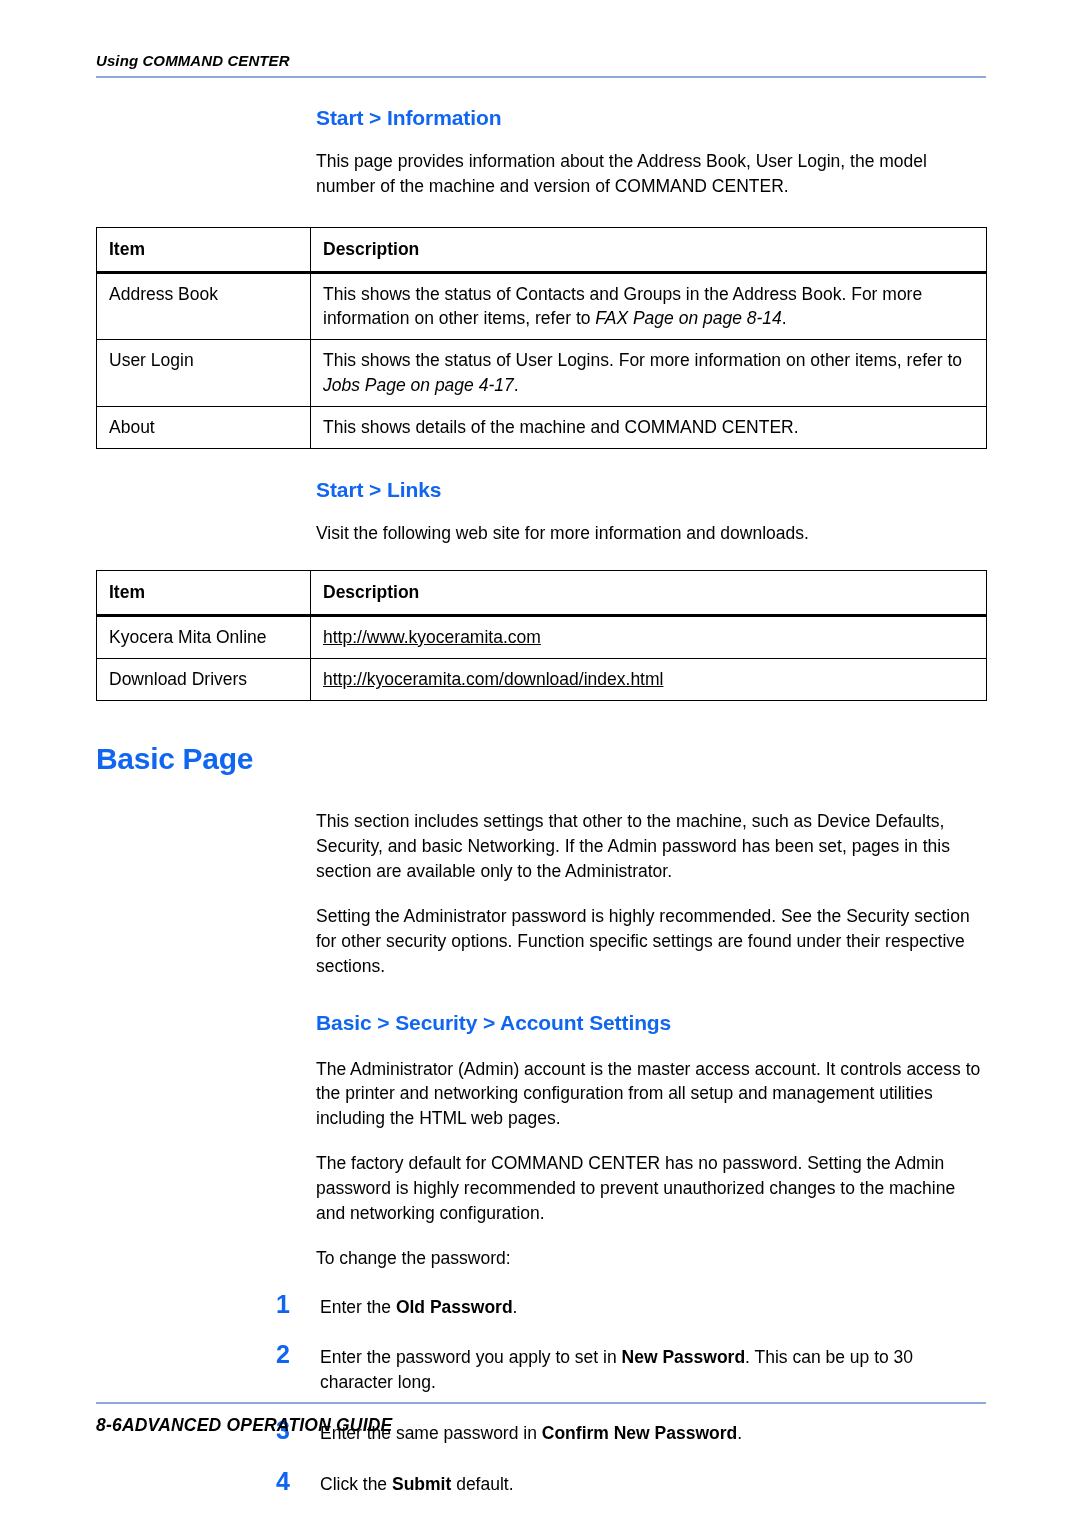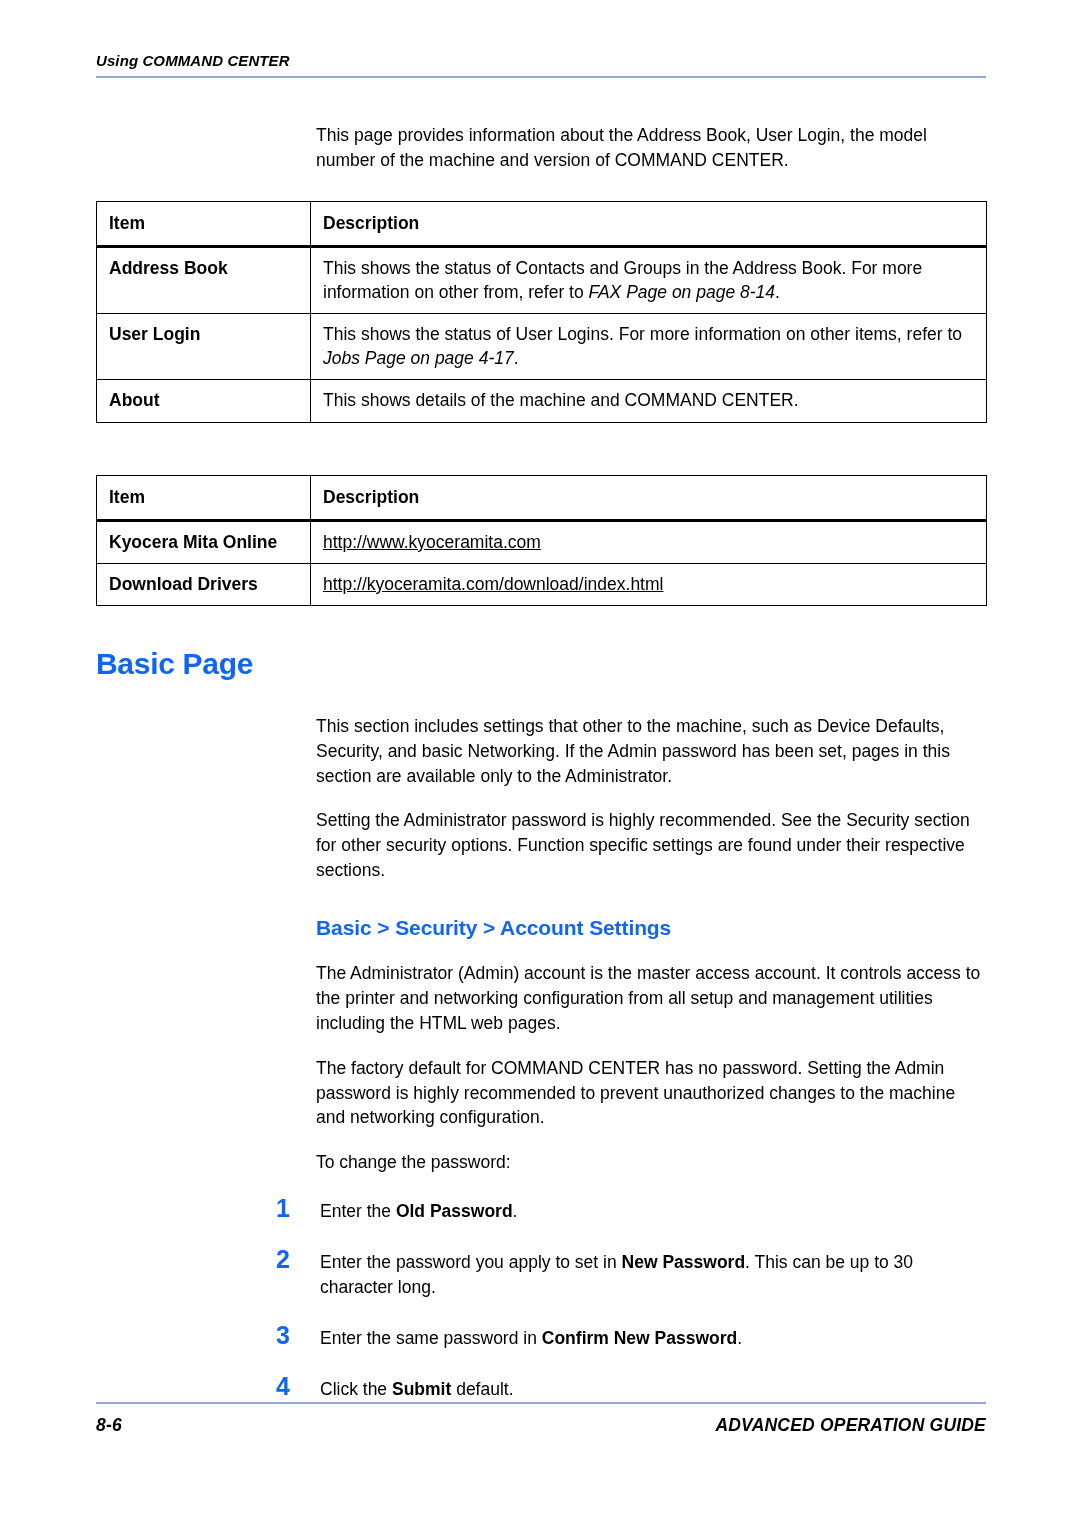--- a/index.html
+++ b/index.html
@@ -110,21 +110,21 @@
     line-height: 1.38;
     text-align: left;
   }
   table.doc-table thead th {
     font-weight: bold;
     border-bottom: 3px solid #000;
     padding-top: 9px;
     padding-bottom: 10px;
   }
   table.doc-table td.item-cell {
-    font-weight: bold;
+    font-weight: normal;
   }
   table.doc-table td.desc-cell {
     font-weight: normal;
   }
   .ital { font-style: italic; }
   .url-link {
     text-decoration: underline;
   }
 
   
@@ -161,21 +161,20 @@
     top: 1402px;
     width: 890px;
   }
   .footer-rule {
     height: 2px;
     background: #8FA9DC;
     width: 890px;
   }
   .footer-row {
     display: flex;
-    justify-content: space-between;
     align-items: baseline;
     margin-top: 11px;
   }
   .footer-page,
   .footer-title {
     font-size: 17.5px;
     font-style: italic;
     font-weight: bold;
     color: #000;
     letter-spacing: 0.2px;
@@ -187,55 +186,61 @@
 <div class="page">
 
   <div class="running-header">
     <div class="running-header-text">Using COMMAND CENTER</div>
     <div class="header-rule"></div>
   </div>
 
   <div class="content">
 
     <div class="indent">
+      <h2 class="sub-heading">Start &gt; Information</h2>
       <div class="spacer-18"></div>
       <p class="body-text">This page provides information about the Address Book, User Login, the model number of the machine and version of COMMAND CENTER.</p>
     </div>
 
     <div class="spacer-28"></div>
 
     <table class="doc-table">
       <colgroup>
           <col class="col-item">
           <col class="col-desc">
         </colgroup>
       <thead>
         <tr>
           <th>Item</th>
           <th>Description</th>
         </tr>
       </thead>
       <tbody>
         <tr>
           <td class="item-cell">Address Book</td>
-          <td class="desc-cell"><span>This shows the status of Contacts and Groups in the Address Book. For more information on other from, refer to </span><span class="ital">FAX Page on page 8-14</span><span>.</span></td>
+          <td class="desc-cell"><span>This shows the status of Contacts and Groups in the Address Book. For more information on other items, refer to </span><span class="ital">FAX Page on page 8-14</span><span>.</span></td>
         </tr>
         <tr>
           <td class="item-cell">User Login</td>
           <td class="desc-cell"><span>This shows the status of User Logins. For more information on other items, refer to </span><span class="ital">Jobs Page on page 4-17</span><span>.</span></td>
         </tr>
         <tr>
           <td class="item-cell">About</td>
           <td class="desc-cell"><span>This shows details of the machine and COMMAND CENTER.</span><span class="ital"></span><span></span></td>
         </tr>
       </tbody>
     </table>
 
     <div class="spacer-28"></div>
 
+    <div class="indent">
+      <h2 class="sub-heading">Start &gt; Links</h2>
+      <div class="spacer-18"></div>
+      <p class="body-text">Visit the following web site for more information and downloads.</p>
+    </div>
 
     <div class="spacer-24"></div>
 
     <table class="doc-table">
       <colgroup>
           <col class="col-item">
           <col class="col-desc">
         </colgroup>
       <thead>
         <tr>

